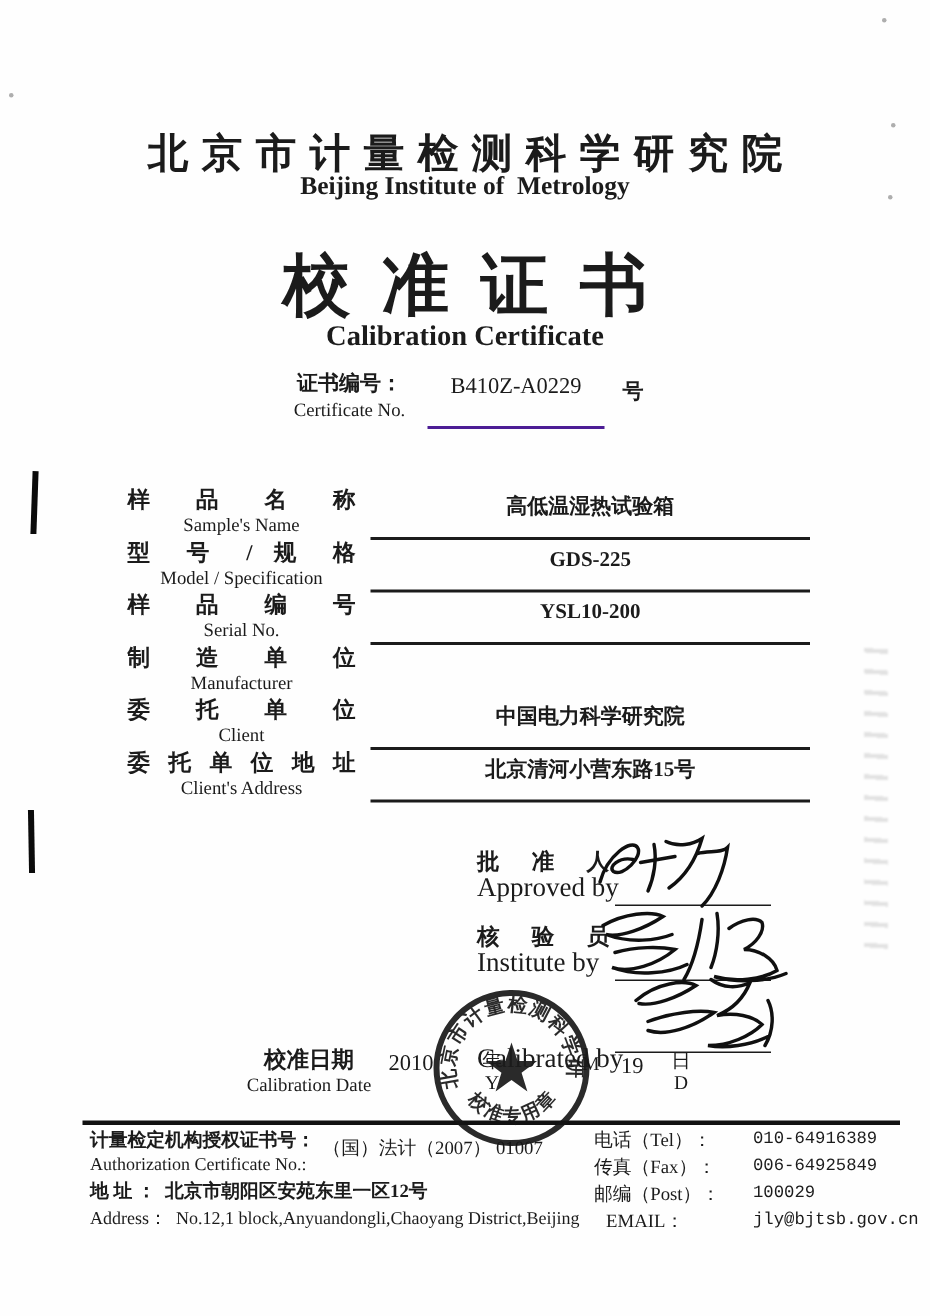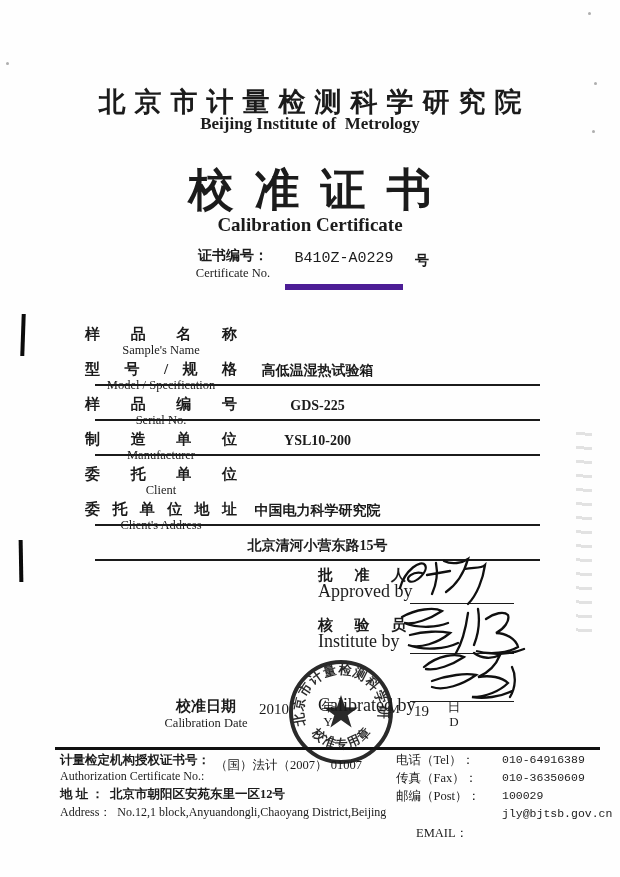--- a/index.html
+++ b/index.html
@@ -16,27 +16,27 @@
   .institute-cn{top:84px;font-size:27px;font-weight:bold;letter-spacing:9px;padding-left:9px;}
   .institute-en{top:114px;font-size:17px;font-weight:bold;}
   .title-cn{top:160px;font-size:45px;font-weight:bold;letter-spacing:21px;padding-left:21px;}
   .title-en{top:214px;font-size:19px;font-weight:bold;}
 
   
   .cert-row{top:247px;left:193px;display:flex;}
   .cert-label{width:80px;text-align:center;}
   .cert-label .cn{font-size:14px;font-weight:bold;}
   .cert-label .en{font-size:12.5px;margin-top:1px;}
-  .cert-value-wrap{width:118px;margin-left:12px;height:34px;border-bottom:6px solid #4c1d95;
-    text-align:center;font-family:Liberation Mono, monospace;font-size:15px;padding-top:3px;}
+  .cert-value-wrap{width:118px;margin-left:12px;height:34px;border-bottom:2px solid #4c1d95;
+    text-align:center;font-family:Liberation Serif, serif;font-size:15px;padding-top:3px;}
   .cert-suffix{margin-left:12px;font-size:14px;font-weight:bold;padding-top:5px;}
 
   
   .fields{top:325px;left:85px;width:455px;}
-  .field-row{display:flex;height:35px;flex-direction:column;}
+  .field-row{display:flex;height:35px;}
   .f-label{width:152px;}
   .f-label .cn{font-size:15px;font-weight:bold;height:18px;line-height:18px;
     text-align:justify;text-align-last:justify;}
   .f-label .en{font-size:12.5px;text-align:center;line-height:14px;}
   .f-value{flex:1;margin-left:10px;border-bottom:2px solid #1b1b1b;text-align:center;
     font-size:14px;height:33px;line-height:27px;font-weight:600;}
 
   
   .sig-row{position:absolute;left:318px;width:196px;display:flex;height:38px;z-index:5;}
   .sig1{top:566px;} .sig2{top:616px;} .sig3{top:664px;}
@@ -70,21 +70,21 @@
   .ft-en{font-size:12px;}
   .ft-mono{font-family:"Liberation Mono",monospace;font-size:11.5px;}
   .f-auth-cn{top:752px;left:60px;font-weight:600;}
   .f-auth-val{top:757px;left:215px;}
   .f-auth-en{top:769px;left:60px;}
   .f-addr-cn{top:786px;left:60px;font-weight:600;}
   .f-addr-en{top:804px;left:60px;}
   .f-tel-l{top:752px;left:396px;} .f-tel-v{top:753px;left:502px;}
   .f-fax-l{top:770px;left:396px;} .f-fax-v{top:771px;left:502px;}
   .f-post-l{top:788px;left:396px;} .f-post-v{top:789px;left:502px;}
-  .f-email-l{top:806px;left:416px;margin-top:19px;} .f-email-v{top:807px;left:502px;}
+  .f-email-l{top:806px;left:404px;} .f-email-v{top:807px;left:502px;}
 
   
   .bar1{top:314px;left:21px;width:3.5px;height:42px;background:#0b0b0b;transform:rotate(2deg);}
   .bar2{top:540px;left:19px;width:4px;height:42px;background:#0b0b0b;transform:rotate(-1deg);}
   .bleed{top:428px;left:576px;width:16px;height:210px;opacity:.55;filter:blur(.6px);
     background:repeating-linear-gradient(184deg,transparent 0 5px,rgba(110,110,110,.35) 5px 8px,transparent 8px 14px);}
   .speck{width:3px;height:3px;background:#9a9a9a;border-radius:50%;opacity:.8;}
 </style>
 </head>
 <body>
@@ -216,21 +216,21 @@
 
   <div class="abs foot-rule"></div>
   <div class="abs ft f-auth-cn">计量检定机构授权证书号：</div>
   <div class="abs ft f-auth-val pre">（国）法计（2007） 01007</div>
   <div class="abs ft-en f-auth-en">Authorization Certificate No.:</div>
   <div class="abs ft f-addr-cn pre">地 址 ：  北京市朝阳区安苑东里一区12号</div>
   <div class="abs ft-en f-addr-en pre">Address：  No.12,1 block,Anyuandongli,Chaoyang District,Beijing</div>
   <div class="abs ft f-tel-l">电话（Tel）：</div>
   <div class="abs ft-mono f-tel-v">010-64916389</div>
   <div class="abs ft f-fax-l">传真（Fax）：</div>
-  <div class="abs ft-mono f-fax-v">010-36350609</div>
+  <div class="abs ft-mono f-fax-v">006-64925849</div>
   <div class="abs ft f-post-l">邮编（Post）：</div>
   <div class="abs ft-mono f-post-v">100029</div>
   <div class="abs ft f-email-l">EMAIL：</div>
   <div class="abs ft-mono f-email-v">jly@bjtsb.gov.cn</div>
 
   <div class="abs bar1"></div>
   <div class="abs bar2"></div>
   <div class="abs bleed"></div>
   <div class="abs speck" style="top:12px;left:588px;"></div>
   <div class="abs speck" style="top:82px;left:594px;"></div>

